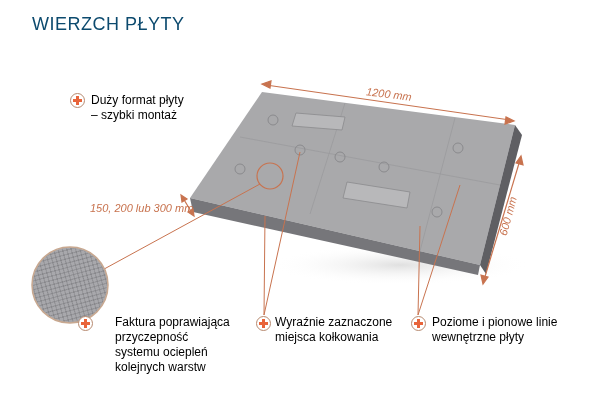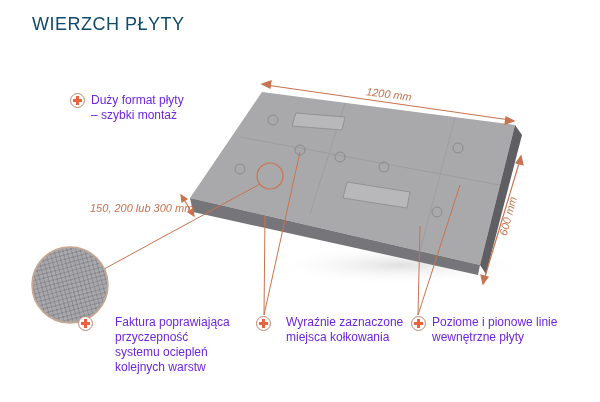--- a/index.html
+++ b/index.html
@@ -1,19 +1,19 @@
 <!DOCTYPE html>
 <html><head>
 <meta charset="utf-8">
 <style>
   html,body{margin:0;padding:0;background:#fff;}
   body{width:600px;height:402px;position:relative;overflow:hidden;font-family:"Liberation Sans",sans-serif;}
   .title{position:absolute;left:32px;top:14px;font-size:18px;color:#0c4a6e;letter-spacing:0.5px;font-family:"Liberation Sans",sans-serif;}
   svg.art{position:absolute;left:0;top:0;}
-  .callout{position:absolute;font-size:12px;line-height:15px;color:#6d28d9;}
+  .callout{position:absolute;font-size:12px;line-height:15px;color:#000000;}
   .plus{position:absolute;width:15px;height:15px;border-radius:50%;border:1.5px solid #b78a70;background:#fff;box-sizing:border-box;}
   .plus::before,.plus::after{content:"";position:absolute;background:#e8643a;}
   .plus::before{left:5px;top:2px;width:3px;height:9px;}
   .plus::after{left:2px;top:5px;width:9px;height:3px;}
   .dim{position:absolute;font-size:11px;font-style:italic;color:#c8734f;}
 </style>
 </head>
 <body>
 
 <div class="title">WIERZCH PŁYTY</div>
@@ -95,21 +95,21 @@
 
 <div class="plus" style="left:78px;top:316px;"></div>
 <div class="callout" style="left:96px;top:315px;margin-left:19px;">
   <div>Faktura poprawiająca</div>
   <div>przyczepność</div>
   <div>systemu ociepleń</div>
   <div>kolejnych warstw</div>
 </div>
 
 <div class="plus" style="left:256px;top:316px;"></div>
-<div class="callout" style="left:286px;top:315px;">
+<div class="callout" style="left:275px;top:315px;">
   <div>Wyraźnie zaznaczone</div>
   <div>miejsca kołkowania</div>
 </div>
 
 <div class="plus" style="left:411px;top:316px;"></div>
 <div class="callout" style="left:432px;top:315px;">
   <div>Poziome i pionowe linie</div>
   <div>wewnętrzne płyty</div>
 </div>
 

